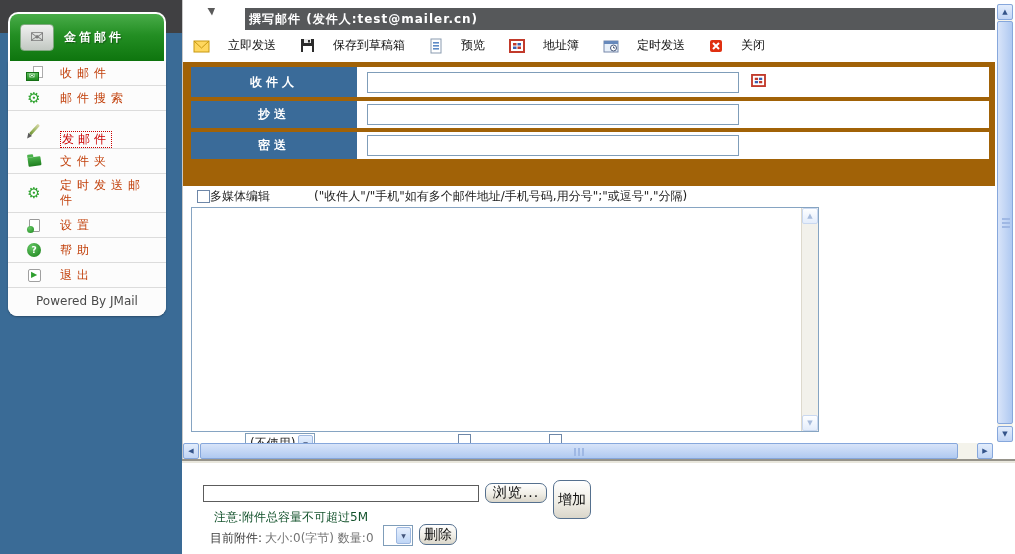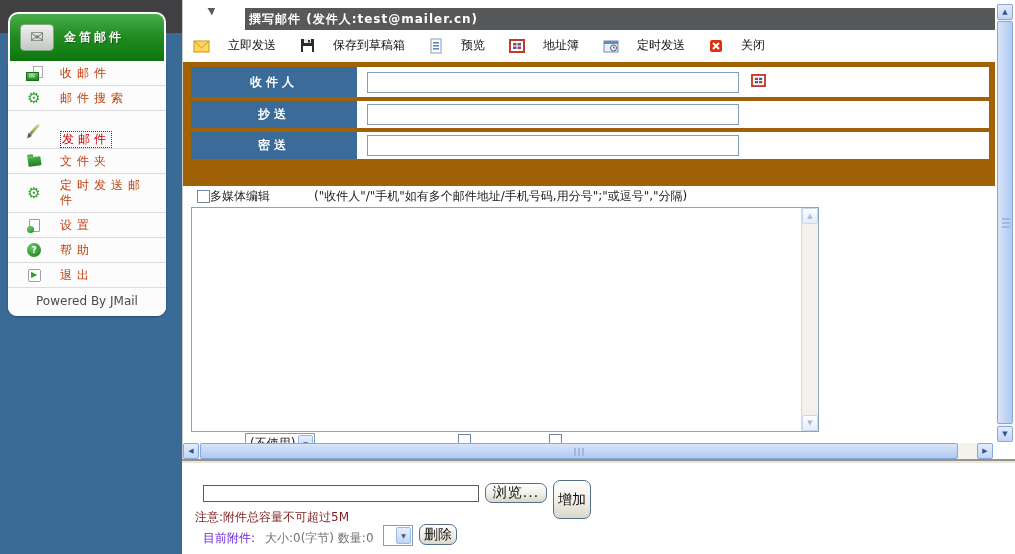--- a/index.html
+++ b/index.html
@@ -117,22 +117,22 @@
   
   .bottom { position:absolute; left:182px; top:459px; right:0; height:95px; background:#fff;
             border-top:2px solid #96938A; box-shadow:inset 0 2px 0 #E9E7DD; }
   .file-input { position:absolute; left:21px; top:24px; width:276px; height:17px; border:1px solid #5c5c5c;
                 background:#fff; font-family:inherit; font-size:12px; padding:1px 3px; }
   .xp-btn2 { border:1px solid #55708E; border-radius:7px; color:#111; cursor:pointer;
              background:linear-gradient(180deg,#FFFFFF 0%,#F0EEE6 55%,#DAD6CA 100%);
              font-family:inherit; font-size:14px; display:flex; align-items:center; justify-content:center;text-align:right; }
   .browse-btn { position:absolute; left:303px; top:22px; width:62px; height:20px; letter-spacing:1px; }
   .add-btn    { position:absolute; left:371px; top:19px; width:38px; height:39px; }
-  .warn { position:absolute; left:13px; top:48px; color:#7f1d1d; }
-  .cur-label { position:absolute; left:21px; top:69px; color:#6d28d9; }
+  .warn { position:absolute; left:32px; top:48px; color:#14532d; }
+  .cur-label { position:absolute; left:28px; top:69px; color:#404040; }
   .cur-stats { position:absolute; left:83px; top:69px; color:#737373; }
   .att-select { position:absolute; left:201px; top:64px; width:30px; height:21px; }
   .del-btn    { position:absolute; left:237px; top:63px; width:38px; height:21px; }
 </style>
 </head>
 <body>
 
 <div class="page">
 
   <aside class="sidebar">

